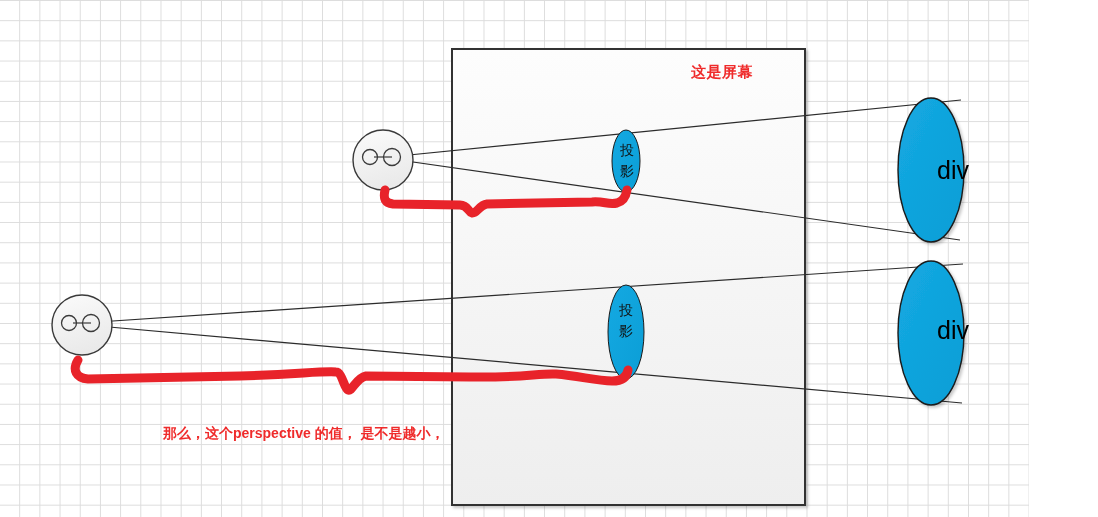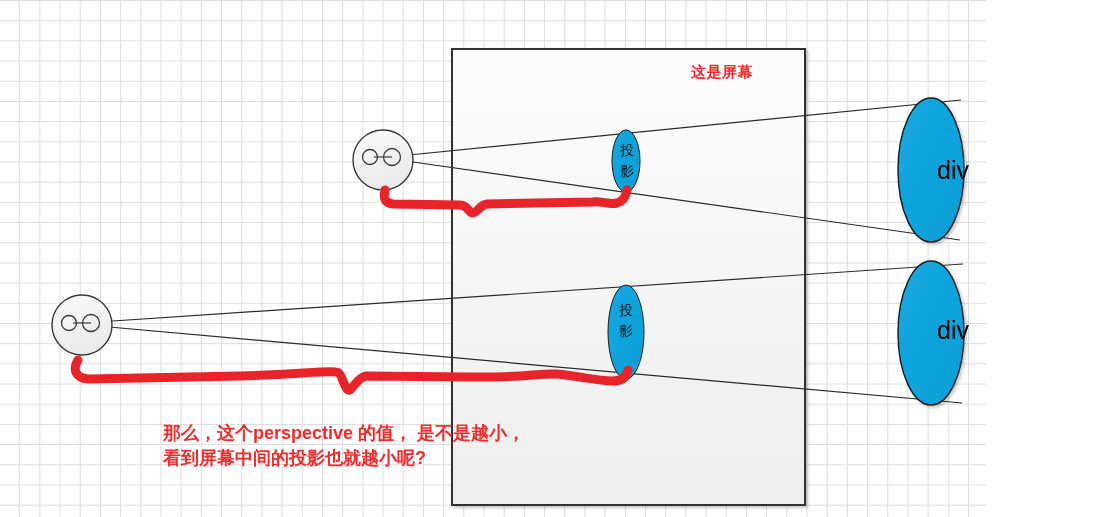--- a/index.html
+++ b/index.html
@@ -12,20 +12,21 @@
     width: 986px;
     height: 517px;
     overflow: hidden;
     background-color: #ffffff;
     background-image:
       linear-gradient(to right, #dcdcdc 1px, transparent 1px),
       linear-gradient(to bottom, #dcdcdc 1px, transparent 1px);
     background-size: 20.2px 20.2px;
     background-position: -1px 0px;
     font-family: "Liberation Sans", sans-serif;
+    padding-left: 43px;
   }
   #scene {
     position: absolute;
     left: 0;
     top: 0;
     width: 1098px;
     height: 517px;
   }
   .lbl {
     position: absolute;
@@ -37,23 +38,24 @@
     top: 63px;
     color: #ef2b2b;
     font-size: 15px;
     font-weight: bold;
     letter-spacing: 0.5px;
   }
   #question-text {
     left: 163px;
     top: 421px;
     color: #ef2b2b;
-    font-size: 18px;
+    font-size: 14px;
     font-weight: bold;
     line-height: 25px;
+    text-align: right;
   }
   .divlabel {
     position: absolute;
     color: #000000;
     font-size: 25px;
     text-align: right;
   }
   #div-label-top { left: 895px; top: 156px; width: 74px; }
   #div-label-bottom { left: 895px; top: 316px; width: 74px; }
   .projlabel {
@@ -123,21 +125,21 @@
       <circle cx="91" cy="323" r="8.5" fill="none" stroke="#3a3a3a" stroke-width="1.3"></circle>
     </g>
 
     <path d="M 385 190 C 383 199, 385 203, 393 204 L 460 205 C 468 205, 468 212, 472 213 C 477 214, 479 205, 487 204 L 592 202 C 604 201, 608 205, 617 203 C 624 201, 626 196, 627 190" fill="none" stroke="#e8232a" stroke-width="9" stroke-linecap="round" stroke-linejoin="round"></path>
 
     <path d="M 78 360 C 72 370, 76 378, 88 379 L 240 376 C 300 374, 322 371, 336 372 C 342 372, 344 388, 348 390 C 352 392, 356 378, 366 376 L 470 377 C 520 378, 540 373, 556 374 C 580 376, 596 381, 612 381 C 622 381, 627 377, 628 370" fill="none" stroke="#e8232a" stroke-width="9" stroke-linecap="round" stroke-linejoin="round"></path>
   </svg>
 
   <div class="lbl" id="title-text">这是屏幕</div>
 
-  <div class="lbl" id="question-text"><span>那么，这个perspective 的值， 是不是越小，</span><br><span>看到屏幕中间的投影也就越小呢?</span></div>
+  <div class="lbl" id="question-text"><span>那么，这个perspective 的值， 是不是越小，</span><br></div>
 
   <div class="divlabel" id="div-label-top">div</div>
 
   <div class="divlabel" id="div-label-bottom">div</div>
 
   <div class="projlabel" id="proj-label-top"><span>投</span><br><span>影</span></div>
 
   <div class="projlabel" id="proj-label-bottom"><span>投</span><br><span>影</span></div>
 
 </div>

